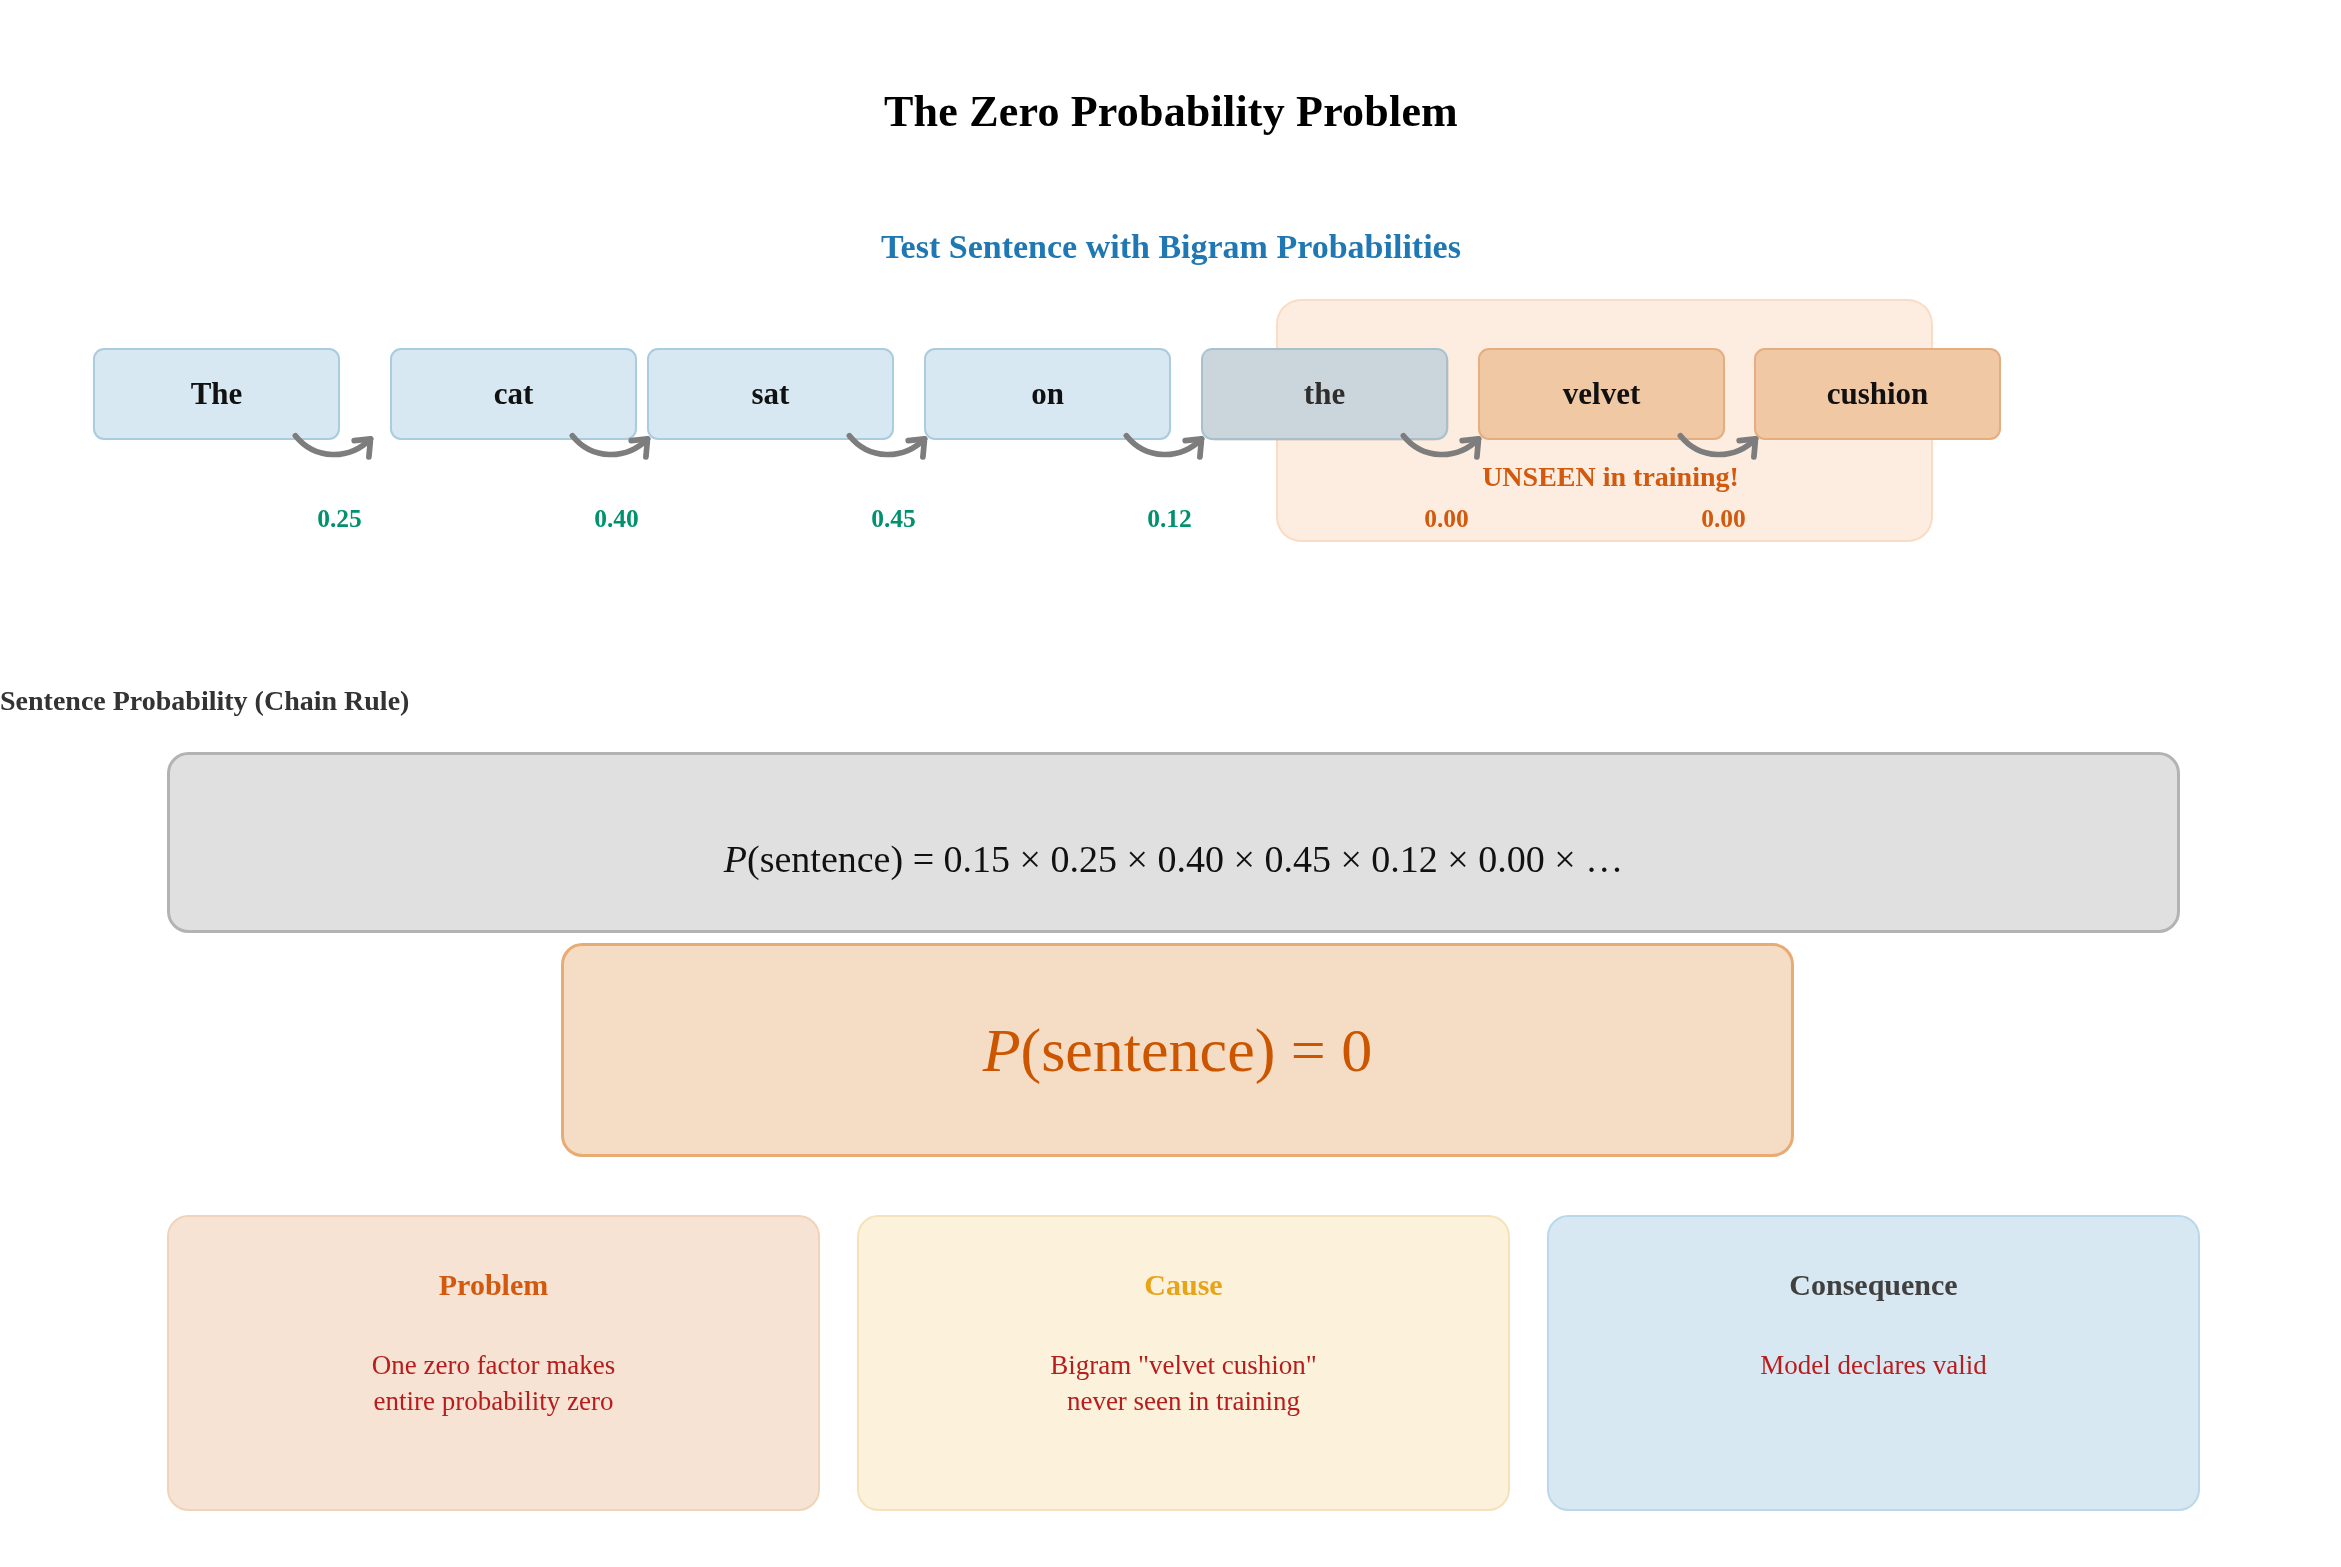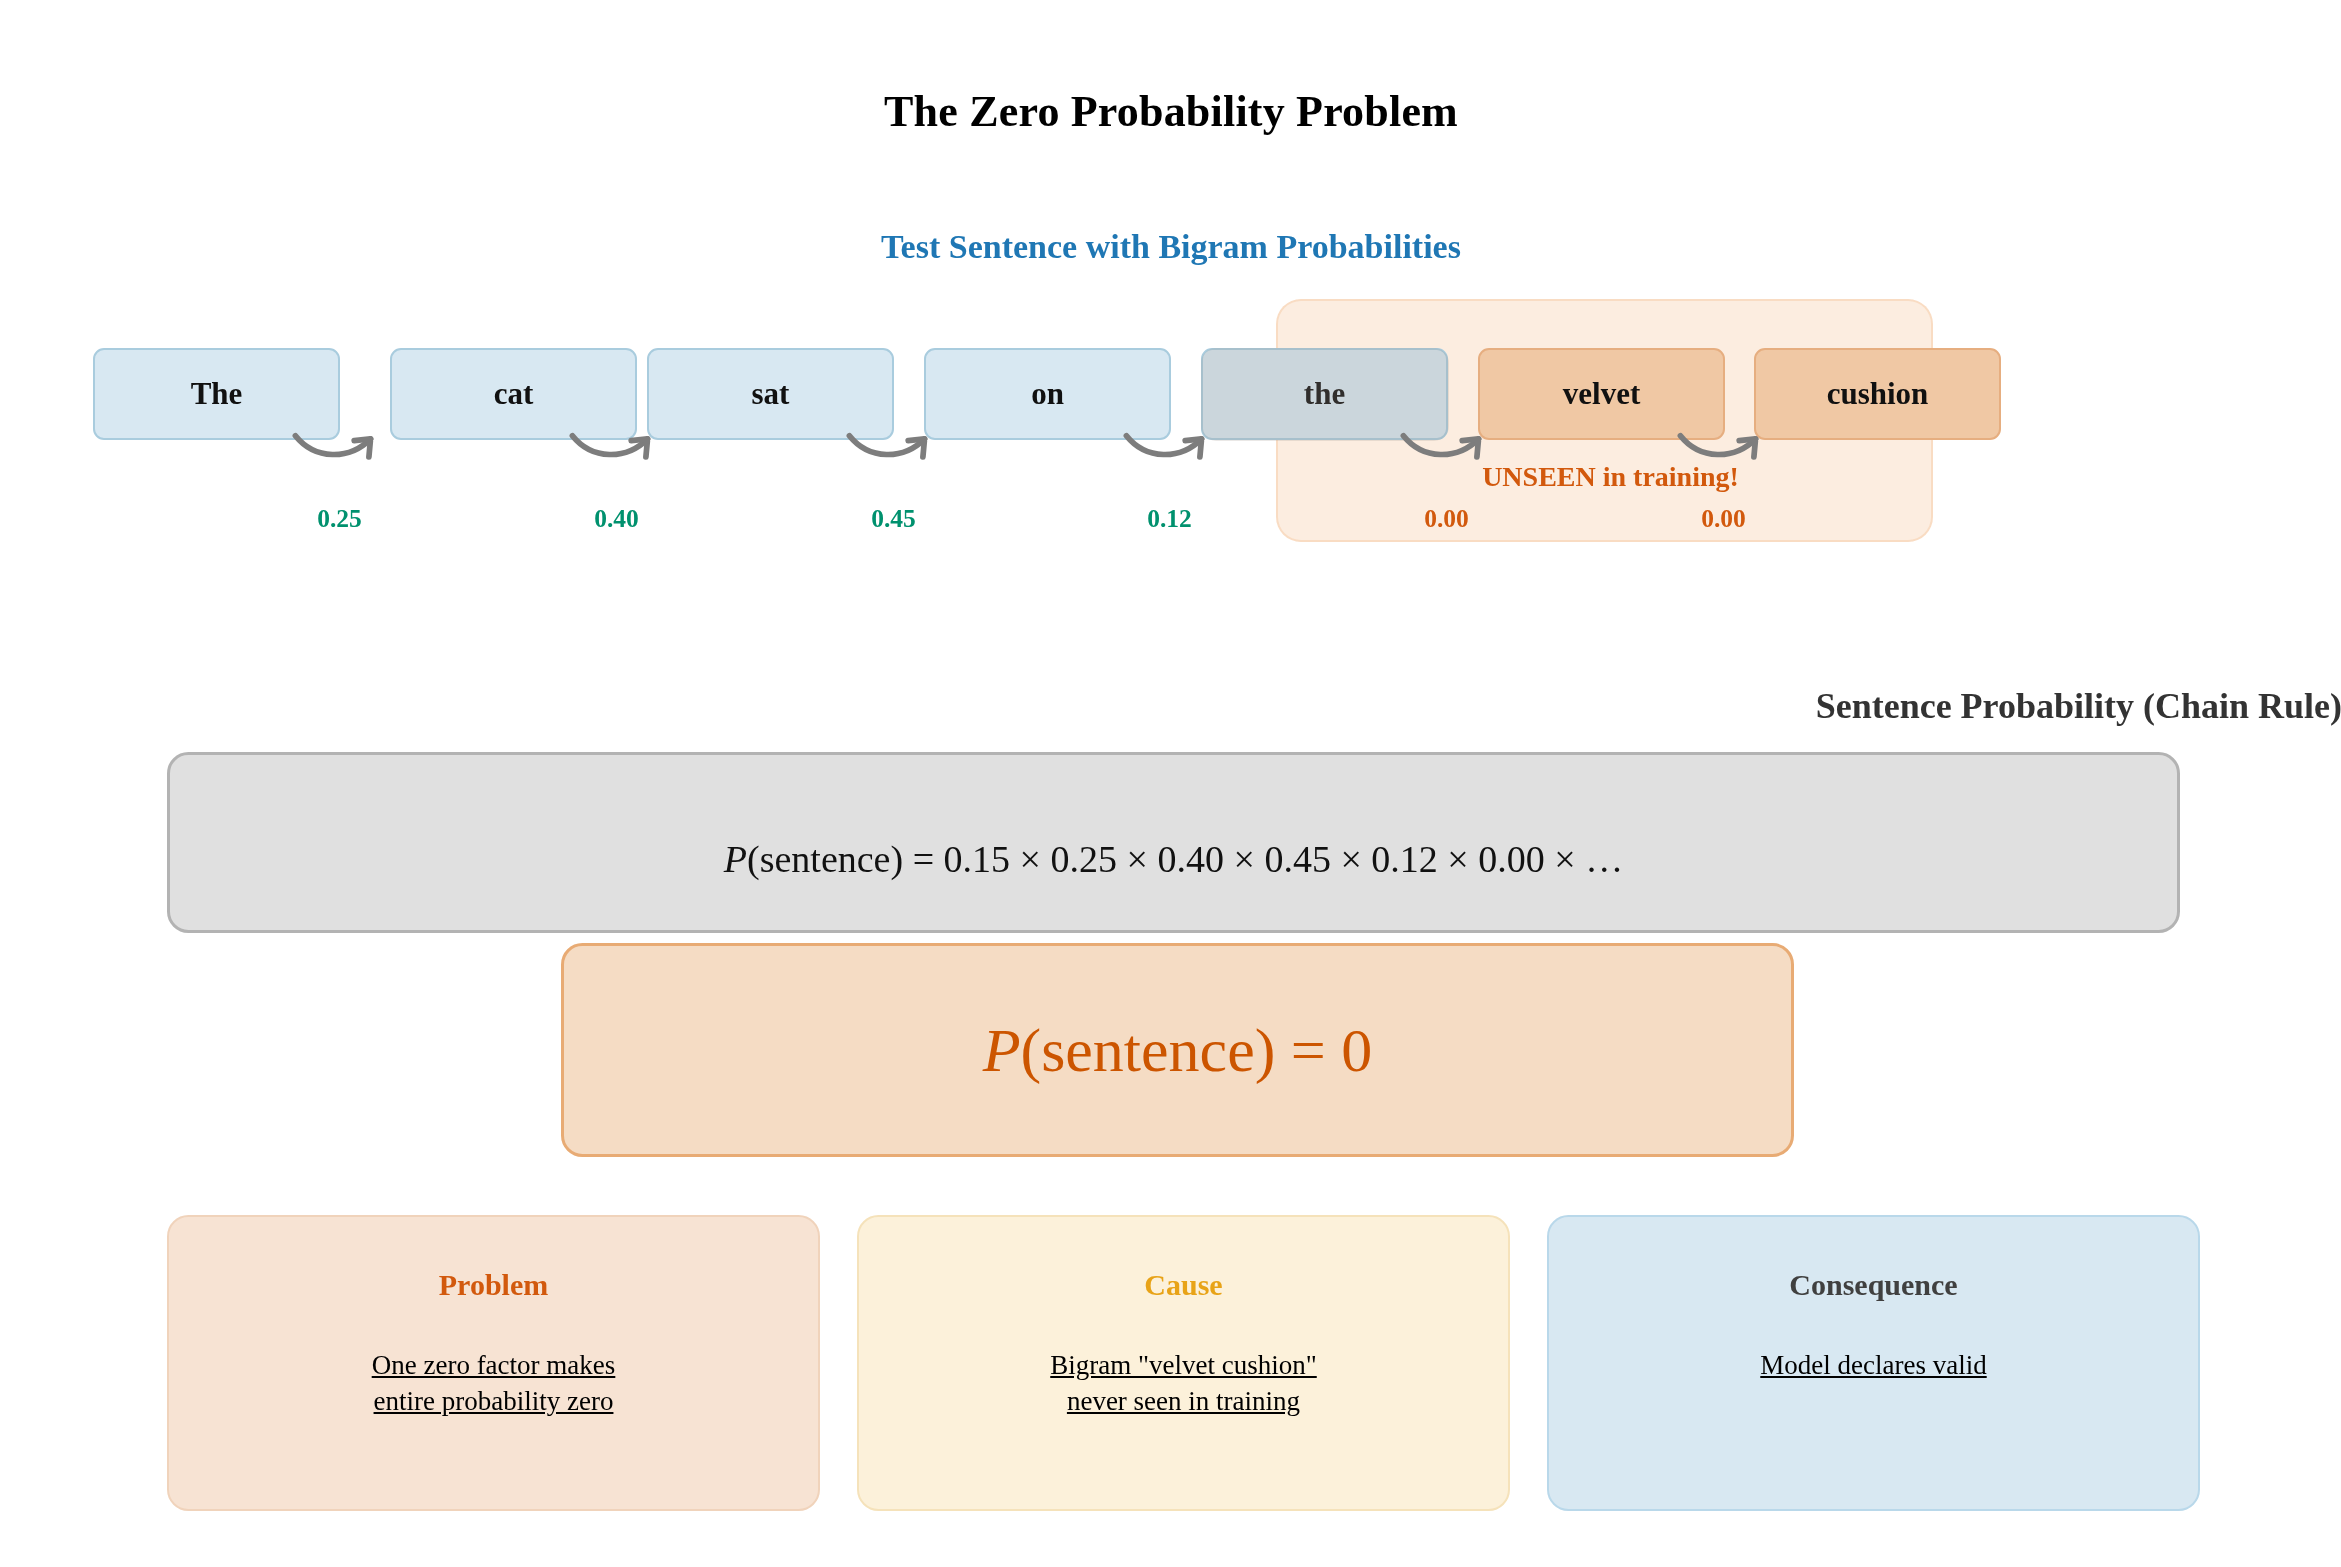--- a/index.html
+++ b/index.html
@@ -32,22 +32,22 @@
     width: 2342px;
     text-align: center;
     font-size: 34px;
     font-weight: bold;
     color: #1f77b4;
   }
   #section-title-chain {
     position: absolute;
     left: 0; top: 685px;
     width: 2342px;
-    text-align: right;
-    font-size: 36px;
+    text-align: left;
+    font-size: 28px;
     font-weight: bold;
     color: #333333;
   }
 
   
   #sentence-strip {
     position: absolute;
     left: 0; top: 0;
     width: 2342px; height: 1567px;
     pointer-events: none;
@@ -180,22 +180,21 @@
     font-size: 30px;
     font-weight: bold;
   }
   .info-card .card-body {
     position: absolute;
     left: 0; top: 131px;
     width: 100%;
     text-align: center;
     font-size: 27px;
     line-height: 1.33;
-    color: #000000;
-    text-decoration: underline;
+    color: #b91c1c;
   }
   #card-problem     { left: 167px;  background: #f7e3d3; border: 2.5px solid #f0d3bb; }
   #card-cause       { left: 857px; background: #fcf1da; border: 2.5px solid #f5e2ba; }
   #card-consequence { left: 1547px; background: #d8e8f2; border: 2.5px solid #b9d8ea; }
 </style>
 </head>
 <body>
 
 <div id="main-title">The Zero Probability Problem</div>
 

